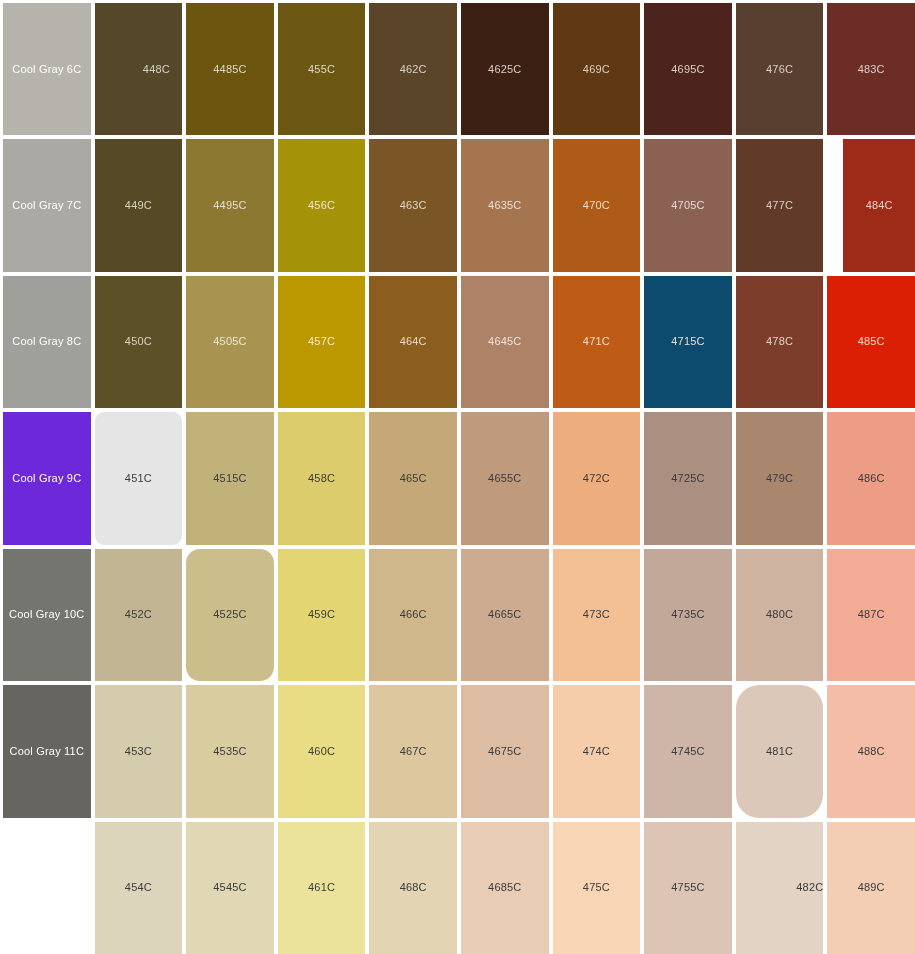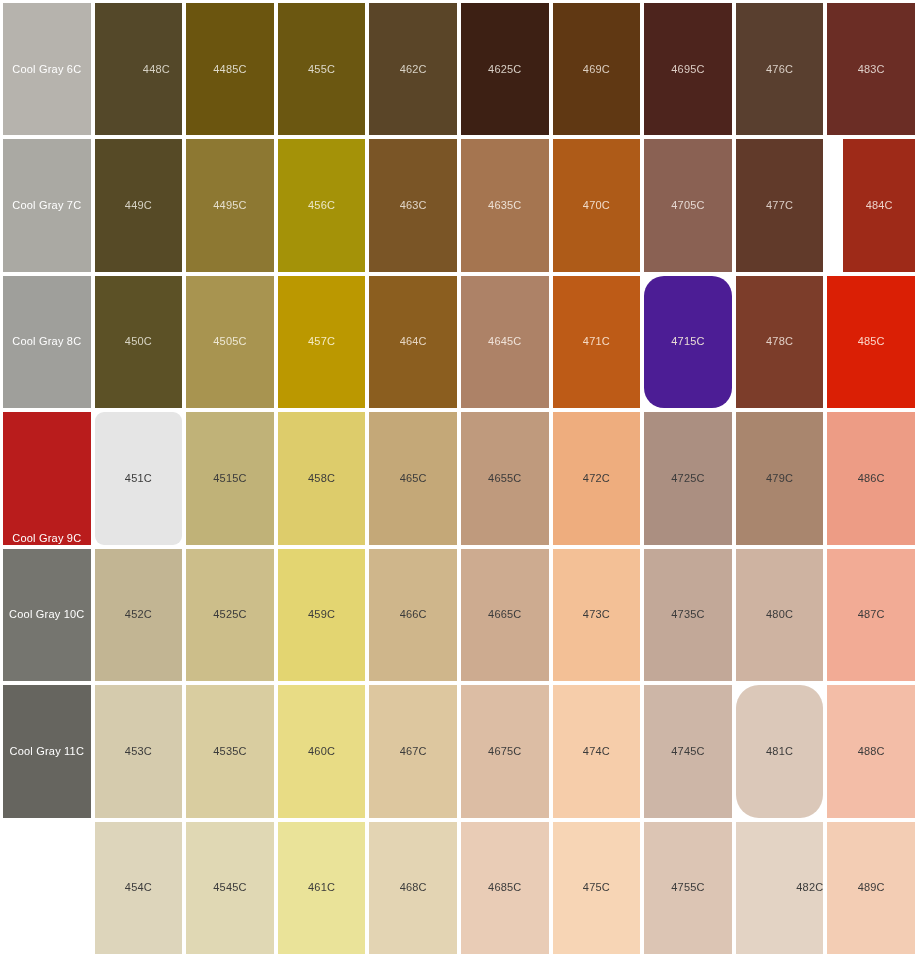--- a/index.html
+++ b/index.html
@@ -122,30 +122,30 @@
     </div>
     <div class="swatch" style="grid-area: 3 / 5; background: rgb(139, 94, 31);">
       <span class="swatch-label" style="color: rgb(230, 214, 195);">464C</span>
     </div>
     <div class="swatch" style="grid-area: 3 / 6; background: rgb(173, 130, 103);">
       <span class="swatch-label" style="color: rgb(240, 227, 217);">4645C</span>
     </div>
     <div class="swatch" style="grid-area: 3 / 7; background: rgb(189, 91, 23);">
       <span class="swatch-label" style="color: rgb(245, 219, 198);">471C</span>
     </div>
-    <div class="swatch" style="grid-area: 3 / 8; background: #4c1d95; border-radius: 20px;">
+    <div class="swatch" style="grid-area: 3 / 8; background: #0c4a6e;">
       <span class="swatch-label" style="color: rgb(233, 221, 214);">4715C</span>
     </div>
     <div class="swatch" style="grid-area: 3 / 9; background: rgb(124, 61, 42);">
       <span class="swatch-label" style="color: rgb(226, 207, 198);">478C</span>
     </div>
     <div class="swatch" style="grid-area: 3 / 10; background: rgb(218, 31, 5);">
       <span class="swatch-label" style="color: rgb(251, 214, 201);">485C</span>
     </div>
-    <div class="swatch" style="grid-area: 4 / 1; background: #b91c1c; align-items: flex-end;">
+    <div class="swatch" style="grid-area: 4 / 1; background: #6d28d9;">
       <span class="swatch-label" style="color: rgb(255, 255, 255);">Cool Gray 9C</span>
     </div>
     <div class="swatch" style="grid-area: 4 / 2; background: #e5e5e5; border-radius: 9px;">
       <span class="swatch-label" style="color: rgb(59, 59, 59);">451C</span>
     </div>
     <div class="swatch" style="grid-area: 4 / 3; background: rgb(192, 178, 120);">
       <span class="swatch-label" style="color: rgb(59, 59, 59);">4515C</span>
     </div>
     <div class="swatch" style="grid-area: 4 / 4; background: rgb(221, 204, 107);">
       <span class="swatch-label" style="color: rgb(59, 59, 59);">458C</span>
@@ -167,21 +167,21 @@
     </div>
     <div class="swatch" style="grid-area: 4 / 10; background: rgb(237, 156, 133);">
       <span class="swatch-label" style="color: rgb(59, 59, 59);">486C</span>
     </div>
     <div class="swatch" style="grid-area: 5 / 1; background: rgb(117, 117, 111);">
       <span class="swatch-label" style="color: rgb(255, 255, 255);">Cool Gray 10C</span>
     </div>
     <div class="swatch" style="grid-area: 5 / 2; background: rgb(194, 181, 147);">
       <span class="swatch-label" style="color: rgb(59, 59, 59);">452C</span>
     </div>
-    <div class="swatch" style="grid-area: 5 / 3; background: rgb(204, 190, 138);">
+    <div class="swatch" style="grid-area: 5 / 3; background: rgb(204, 190, 138); border-radius: 14px;">
       <span class="swatch-label" style="color: rgb(59, 59, 59);">4525C</span>
     </div>
     <div class="swatch" style="grid-area: 5 / 4; background: rgb(227, 213, 113);">
       <span class="swatch-label" style="color: rgb(59, 59, 59);">459C</span>
     </div>
     <div class="swatch" style="grid-area: 5 / 5; background: rgb(207, 182, 139);">
       <span class="swatch-label" style="color: rgb(59, 59, 59);">466C</span>
     </div>
     <div class="swatch" style="grid-area: 5 / 6; background: rgb(205, 171, 144);">
       <span class="swatch-label" style="color: rgb(59, 59, 59);">4665C</span>

